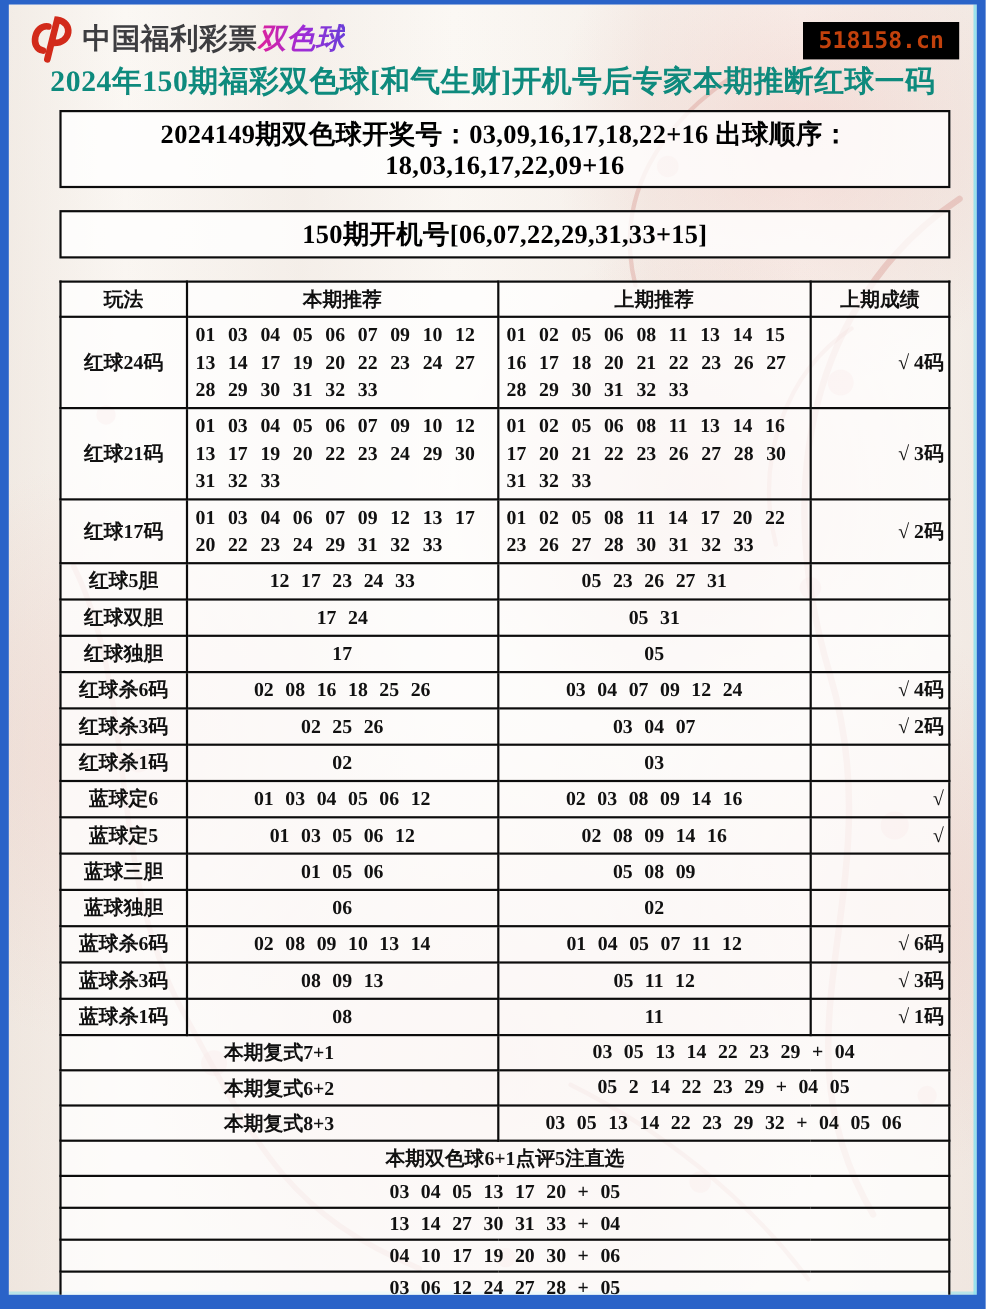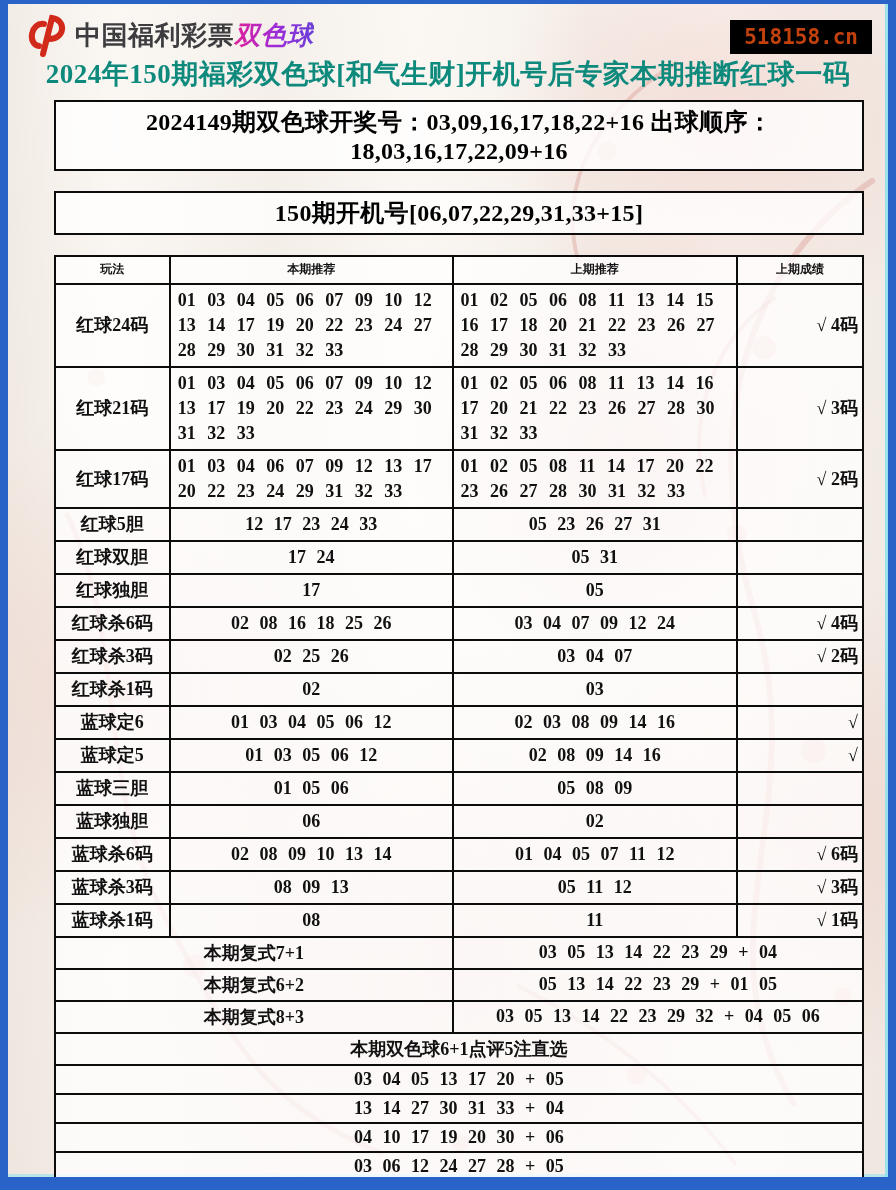--- a/index.html
+++ b/index.html
@@ -32,21 +32,21 @@
   .logo-cn { color: #3d3d40; }
   .logo-brand { font-style: italic; background: linear-gradient(90deg, #e0219a, #a02bd6, #6a3fd8); -webkit-background-clip: text; background-clip: text; color: transparent; }
   .badge { background: #000; color: #c2410c; font-family: "DejaVu Sans Mono", monospace; font-weight: bold; font-size: 21px; padding: 5px 14px; margin-top: 3px; }
 
   .title { text-align: center; color: #0e8a7d; font-weight: bold; font-size: 27px; letter-spacing: 0.5px; margin: 2px 10px 8px; line-height: 1.25; }
 
   .tbl-area { margin: 0 24px 0 46px; }
   .info-box { border: 2px solid #0c0c0c; background: rgba(255,255,255,0.78); text-align: center; font-weight: bold; font-size: 24px; padding: 4px 2px; margin-bottom: 20px; letter-spacing: 0.3px; }
   table { width: 100%; border-collapse: collapse; background: rgba(255,255,255,0.76); table-layout: fixed; }
   th, td { border: 2px solid #0c0c0c; font-weight: bold; font-size: 18px; padding: 3px 4px; color: #111; }
-  th { height: 28px; font-size: 12px; font-family: Liberation Serif, serif; }
+  th { height: 28px; font-size: 18px; font-family: Liberation Serif, serif; }
   td { height: 29px; }
   .c-label { text-align: center; white-space: nowrap; }
   .c-num { text-align: center; word-spacing: 6px; line-height: 25px; border-radius: 26px; }
   .c-num.long { text-align: left; padding-left: 7px; word-spacing: 7px; }
   .c-score { text-align: right; }
   .fushi-label { text-align: center; }
   .fushi-val { text-align: center; word-spacing: 6px; }
   .review-title { text-align: center; }
   .review-val { text-align: center; word-spacing: 6px; }
 </style>
@@ -212,21 +212,21 @@
               <td class="c-score">√ 1码</td>
             </tr>
           </tbody>
         <tbody id="fushi-rows">
             <tr>
               <td class="fushi-label" colspan="2">本期复式7+1</td>
               <td class="fushi-val" colspan="2">03 05 13 14 22 23 29 + 04</td>
             </tr>
             <tr>
               <td class="fushi-label" colspan="2">本期复式6+2</td>
-              <td class="fushi-val" colspan="2">05 13 14 22 23 29 + 01 05</td>
+              <td class="fushi-val" colspan="2">05 2 14 22 23 29 + 04 05</td>
             </tr>
             <tr>
               <td class="fushi-label" colspan="2">本期复式8+3</td>
               <td class="fushi-val" colspan="2">03 05 13 14 22 23 29 32 + 04 05 06</td>
             </tr>
           </tbody>
         <tbody>
           <tr>
             <td colspan="4" class="review-title">本期双色球6+1点评5注直选</td>
           </tr>

